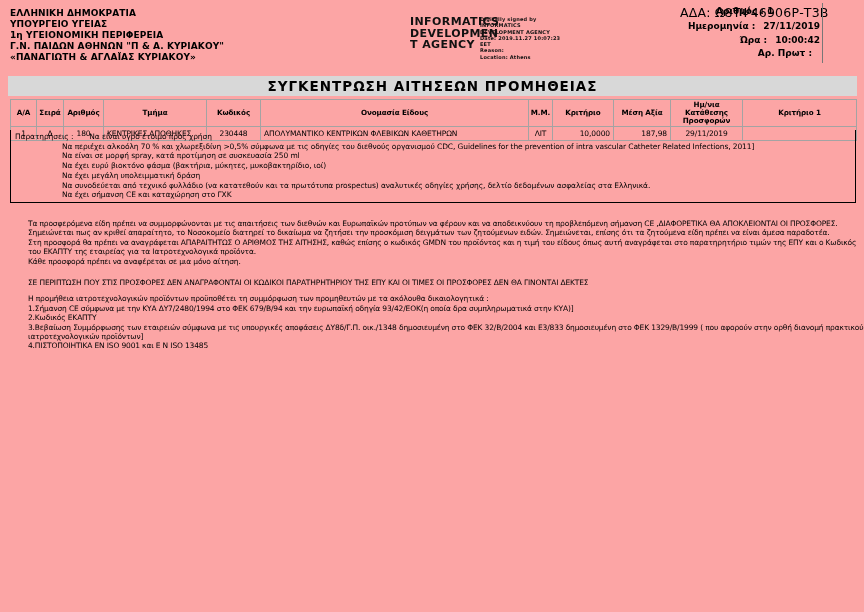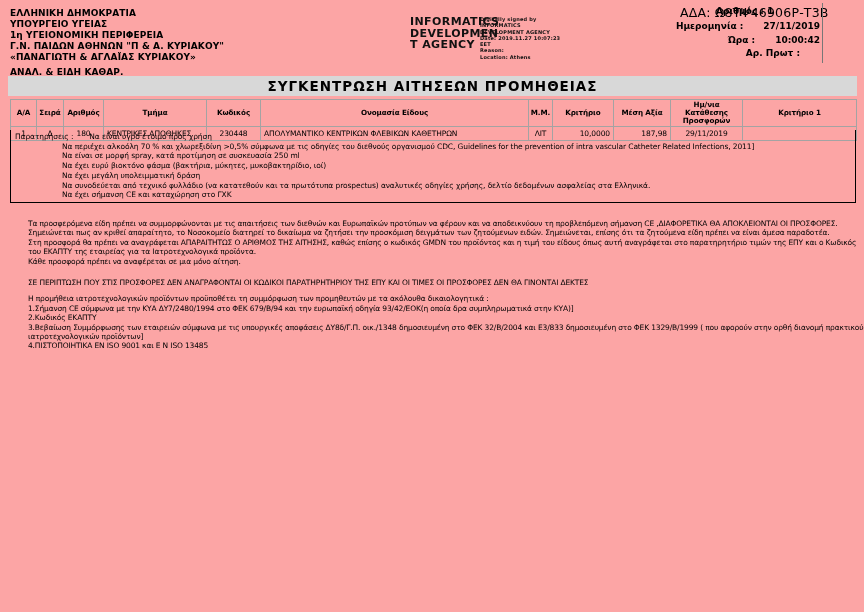--- a/index.html
+++ b/index.html
@@ -11,21 +11,21 @@
   .hleft .dept{margin-top:4px;}
 
   
   .stamp-big{position:absolute;left:410px;top:16px;font-size:11px;font-weight:bold;line-height:11.5px;letter-spacing:.4px;color:#111;white-space:nowrap;}
   .stamp-small{position:absolute;left:480px;top:16px;font-size:5px;font-weight:bold;line-height:6.3px;letter-spacing:.2px;color:#111;white-space:nowrap;}
 
   
   .ada{position:absolute;left:648px;top:5px;font-size:12.5px;letter-spacing:.2px;white-space:nowrap;margin-left:32px;}
   .pagenum{position:absolute;left:716px;top:6px;font-size:9px;font-weight:bold;white-space:nowrap;}
   .meta{position:absolute;right:44px;top:21px;font-size:9px;font-weight:bold;}
-  .meta .mrow{display:flex;justify-content:flex-end;gap:20px;margin-bottom:3.5px;white-space:nowrap;}
+  .meta .mrow{display:flex;justify-content:flex-end;gap:8px;margin-bottom:3.5px;white-space:nowrap;}
   .vline{position:absolute;left:822px;top:3px;height:60px;border-left:1px solid #777;}
 
   
   .title-band{position:absolute;left:8px;top:76px;width:849px;height:20px;background:#d8d8d8;
     display:flex;align-items:center;justify-content:center;font-size:13.5px;font-weight:bold;letter-spacing:1px;}
 
   
   table.main{position:absolute;left:10px;top:99px;width:846px;border-collapse:collapse;table-layout:fixed;}
   table.main th,table.main td{border:1px solid #a3a3a3;overflow:hidden;}
   table.main th{font-size:7.2px;font-weight:bold;text-align:center;vertical-align:middle;padding:1px;line-height:8px;letter-spacing:-.1px;}
@@ -51,21 +51,20 @@
 <body>
 
 <div class="page">
 
   <div class="hleft">
     <div>ΕΛΛΗΝΙΚΗ ΔΗΜΟΚΡΑΤΙΑ</div>
     <div>ΥΠΟΥΡΓΕΙΟ ΥΓΕΙΑΣ</div>
     <div>1η ΥΓΕΙΟΝΟΜΙΚΗ ΠΕΡΙΦΕΡΕΙΑ</div>
     <div>Γ.Ν. ΠΑΙΔΩΝ ΑΘΗΝΩΝ "Π &amp; Α. ΚΥΡΙΑΚΟΥ"</div>
     <div>«ΠΑΝΑΓΙΩΤΗ &amp; ΑΓΛΑΪΑΣ ΚΥΡΙΑΚΟΥ»</div>
-    <div class="dept">ΑΝΑΛ. &amp; ΕΙΔΗ ΚΑΘΑΡ.</div>
   </div>
 
   <div class="stamp-big">
     <div>INFORMATICS</div>
     <div>DEVELOPMEN</div>
     <div>T AGENCY</div>
   </div>
   <div class="stamp-small">
     <div>Digitally signed by</div>
     <div>INFORMATICS</div>

